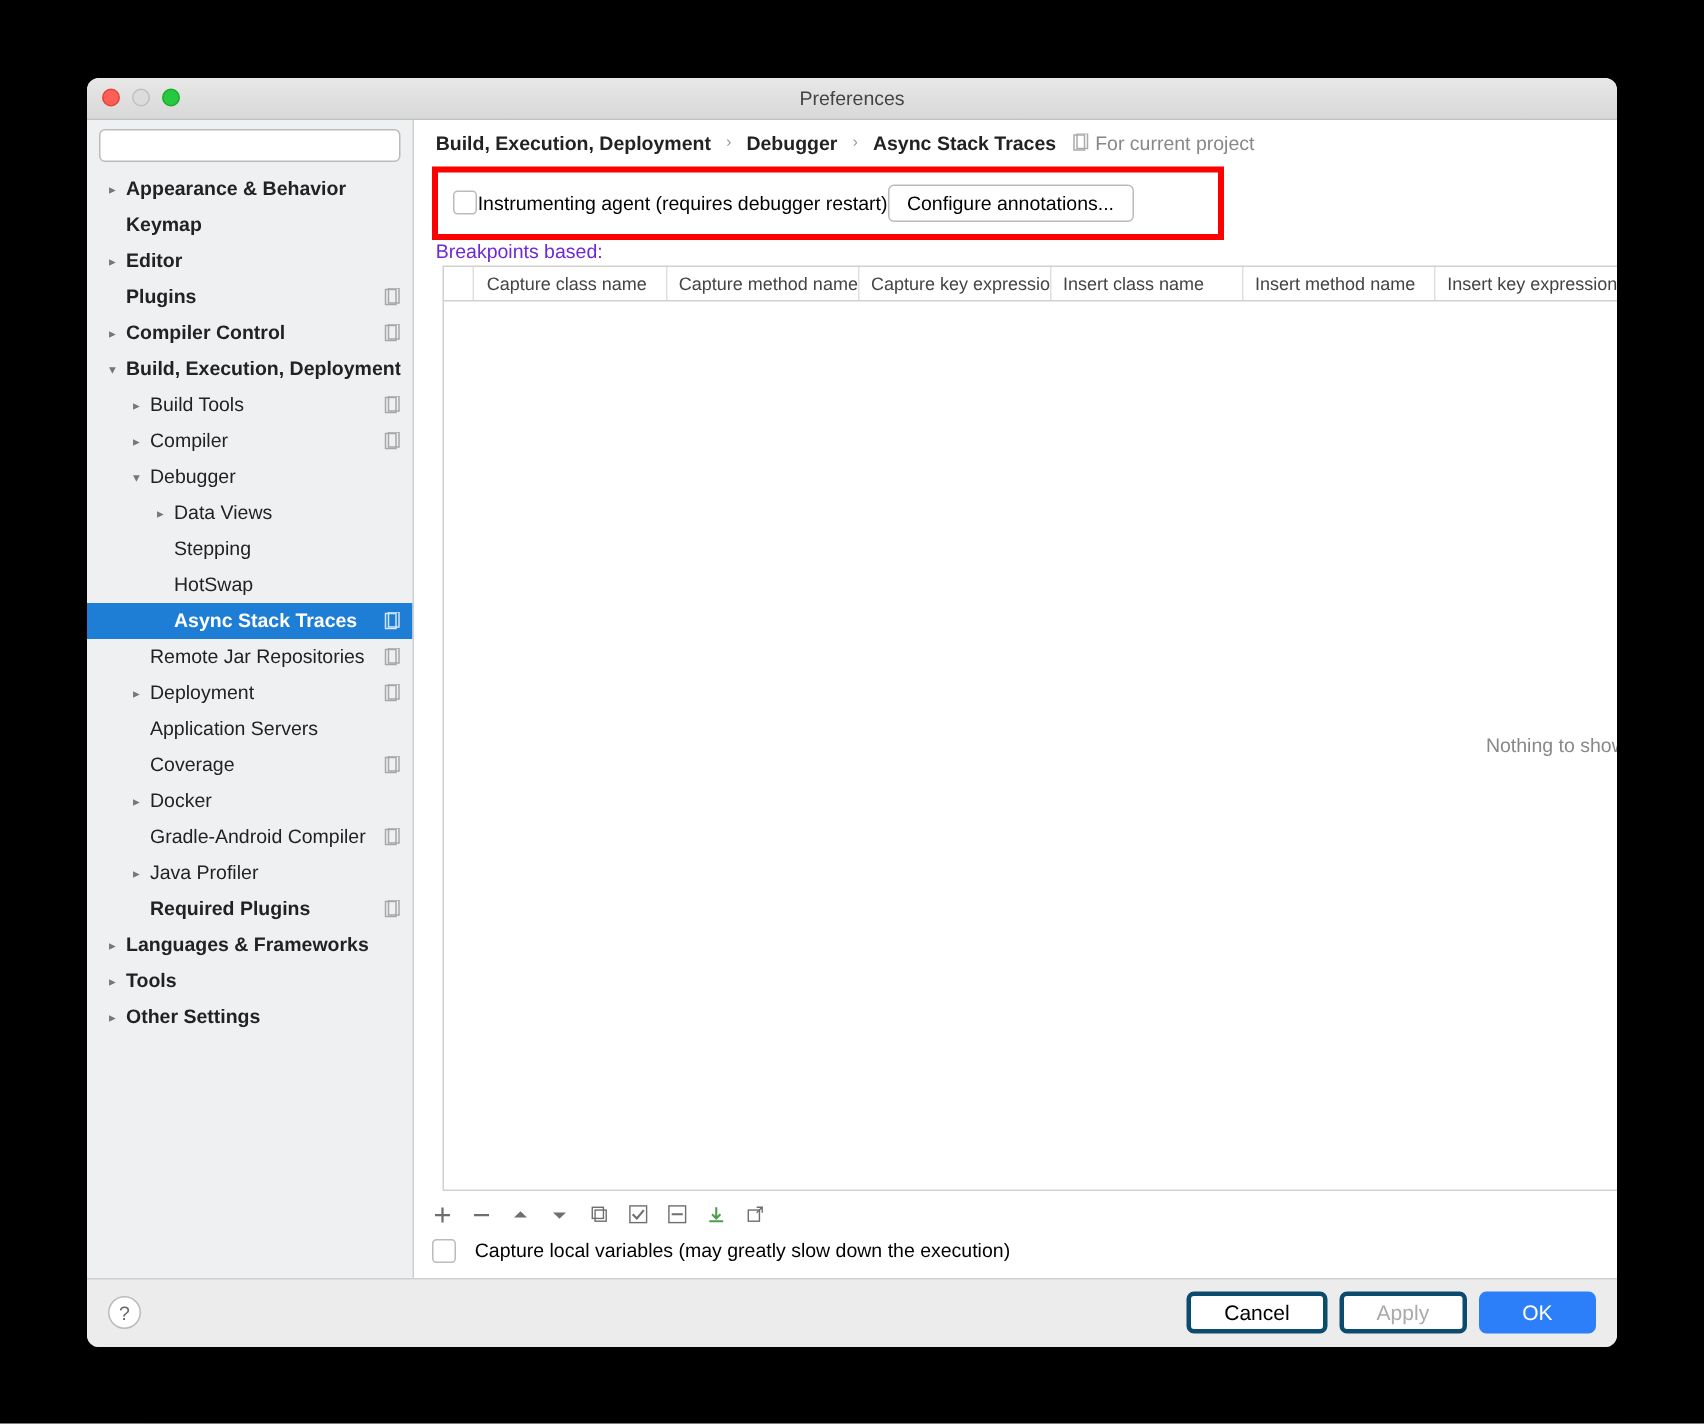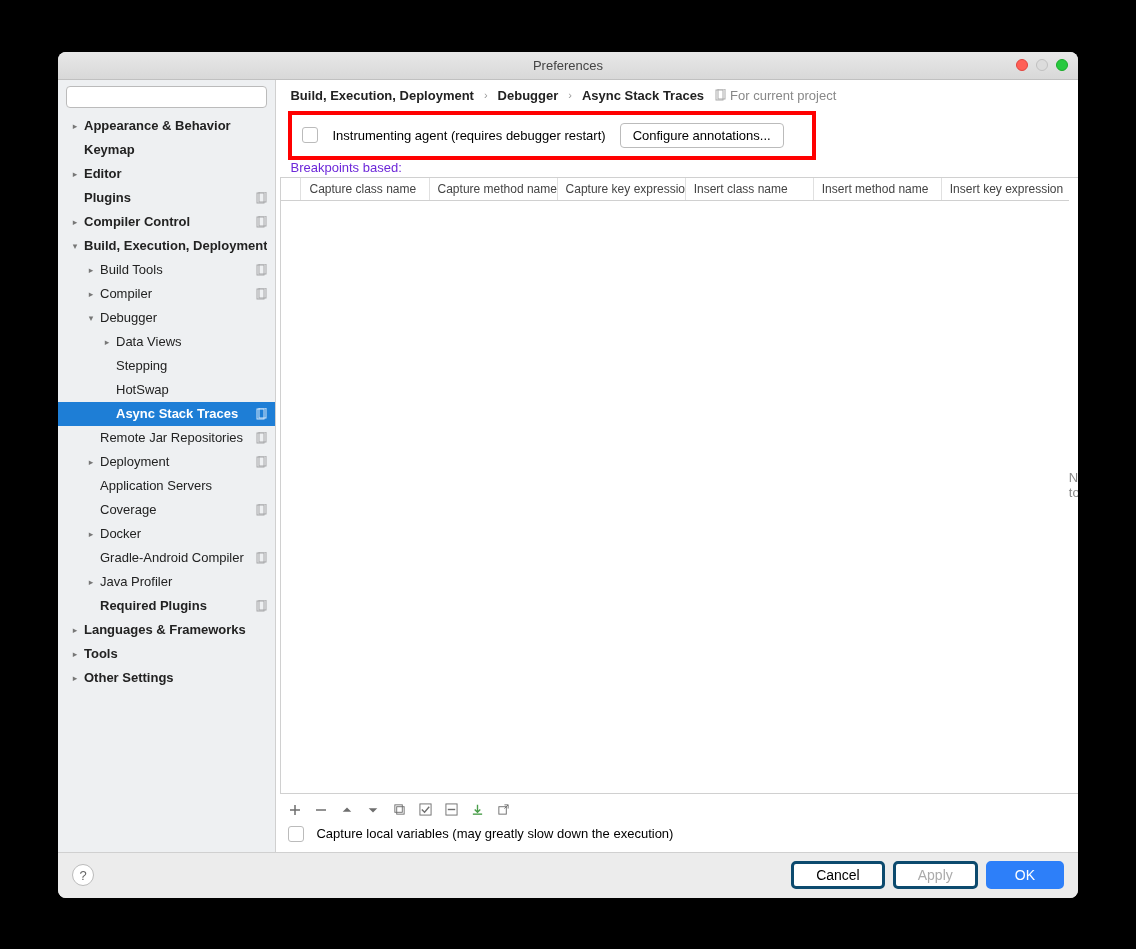--- a/index.html
+++ b/index.html
@@ -1,18 +1,18 @@
 <!DOCTYPE html>
 <html><head>
 <meta charset="utf-8">
 <style>
 * { box-sizing: border-box; margin: 0; padding: 0; }
 body { background: #000; font-family: -apple-system, BlinkMacSystemFont, "Segoe UI", sans-serif; font-size: 13px; color: #000; width: 1136px; height: 949px; display: flex; align-items: center; justify-content: center; }
 .window { width: 1020px; height: 846px; background: #ececec; border-radius: 8px; box-shadow: 0 20px 60px rgba(0,0,0,0.5); display: flex; flex-direction: column; overflow: hidden; }
-.titlebar { height: 28px; background: linear-gradient(#e8e8e8, #d8d8d8); display: flex; align-items: center; padding: 0 10px; position: relative; border-bottom: 1px solid #c0c0c0; justify-content: flex-end; }
+.titlebar { height: 28px; background: linear-gradient(#e8e8e8, #d8d8d8); display: flex; align-items: center; padding: 0 10px; position: relative; border-bottom: 1px solid #c0c0c0; }
 .traffic { display: flex; gap: 8px; }
 .tl-btn { width: 12px; height: 12px; border-radius: 50%; }
 .tl-red { background: #ff5f56; border: 0.5px solid #e0443e; }
 .tl-yellow { background: #dcdcdc; border: 0.5px solid #c0c0c0; }
 .tl-green { background: #27c93f; border: 0.5px solid #1aab29; }
 .title { position: absolute; left: 0; right: 0; text-align: center; font-size: 13px; color: #444; }
 .content { flex: 1; display: flex; overflow: hidden; }
 .sidebar { width: 222px; background: #eef0f2; border-right: 1px solid #d0d0d0; display: flex; flex-direction: column; }
 .search-wrap { padding: 6px 8px; }
 .search { width: 100%; height: 22px; border: 1px solid #bbb; border-radius: 4px; padding: 0 6px 0 22px; font-size: 12px; background: #fff; position: relative; }
@@ -26,25 +26,25 @@
 .tree-item.selected .chevron { color: #fff; }
 .chevron.blank { visibility: hidden; }
 .label { flex: 1; white-space: nowrap; overflow: hidden; text-overflow: ellipsis; }
 .proj-icon { width: 12px; height: 12px; opacity: 0.35; margin-left: 4px; }
 .tree-item.selected .proj-icon { opacity: 0.8; filter: brightness(2); }
 .main { flex: 1; display: flex; flex-direction: column; background: #fff; }
 .crumb-bar { padding: 8px 14px 4px; display: flex; align-items: center; gap: 10px; font-size: 13px; }
 .crumb-item { font-weight: 600; color: #222; }
 .crumb-sep { color: #999; font-size: 11px; }
 .crumb-proj { display: inline-flex; align-items: center; gap: 4px; color: #888; font-weight: normal; }
-.highlight-box { margin: 4px 12px 0; border: 4px solid #f00; padding: 8px 10px; display: flex; align-items: center; gap: 14px; width: 528px; }
+.highlight-box { margin: 4px 12px 0; border: 4px solid #f00; padding: 8px 10px; display: flex; align-items: center; width: 528px; }
 .check { width: 16px; height: 16px; border: 1px solid #bbb; border-radius: 3px; background: #fff; }
 .cfg-btn { padding: 4px 12px; border: 1px solid #bbb; border-radius: 4px; background: #fff; font-size: 13px; }
 .sub-label { padding: 0px 14px 2px; font-size: 13px; color: #6d28d9; }
-.table-wrap { margin: 0 4px 6px; border: 1px solid #d0d0d0; flex: 1; display: flex; background: #fff; }
+.table-wrap { margin: 0 19px 6px; border: 1px solid #d0d0d0; flex: 1; display: flex; flex-direction: column; background: #fff; align-items: flex-end; }
 .thead { display: flex; height: 23px; border-bottom: 1px solid #d0d0d0; font-size: 12px; }
 .th { flex: 1; padding: 4px 8px; border-right: 1px solid #e0e0e0; color: #444; overflow: hidden; white-space: nowrap; }
 .th.first { flex: 0 0 20px; border-right: 1px solid #e0e0e0; }
 .th:last-child { border-right: none; }
 .tbody { flex: 1; display: flex; align-items: center; justify-content: center; color: #888; font-size: 13px; }
 .toolbar { margin: 0 12px 6px; display: flex; gap: 12px; align-items: center; height: 20px; }
 .tb-icon { width: 14px; height: 14px; color: #6e6e6e; display: flex; align-items: center; justify-content: center; cursor: pointer; }
 .tb-icon.green { color: #4b9e4b; }
 .capture-row { margin: 0 12px 10px; display: flex; align-items: center; gap: 12px; font-size: 13px; }
 .footer { height: 46px; border-top: 1px solid #d0d0d0; display: flex; align-items: center; padding: 0 14px; gap: 8px; background: #ececec; }

